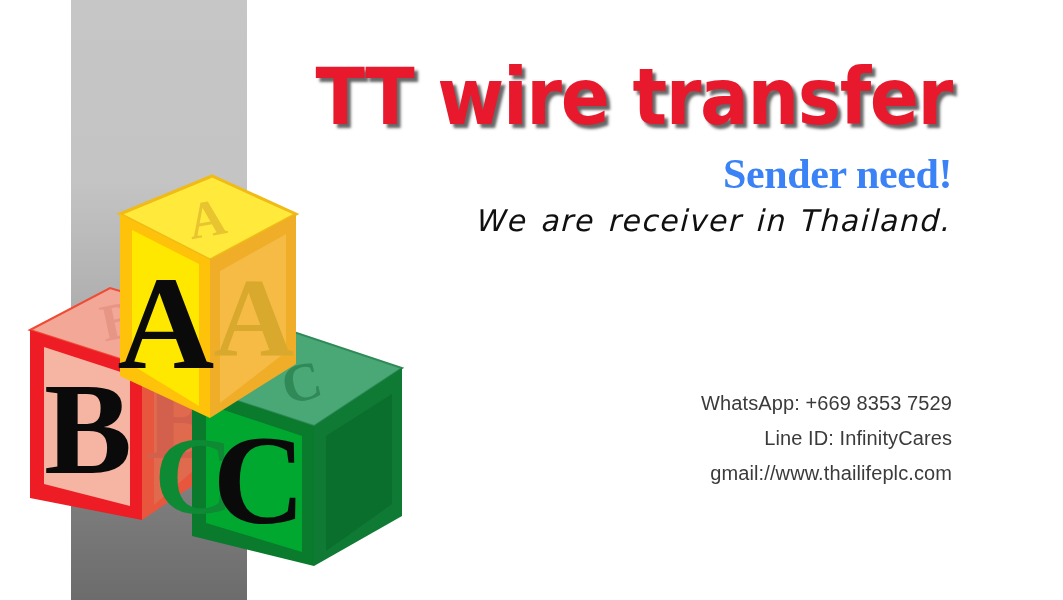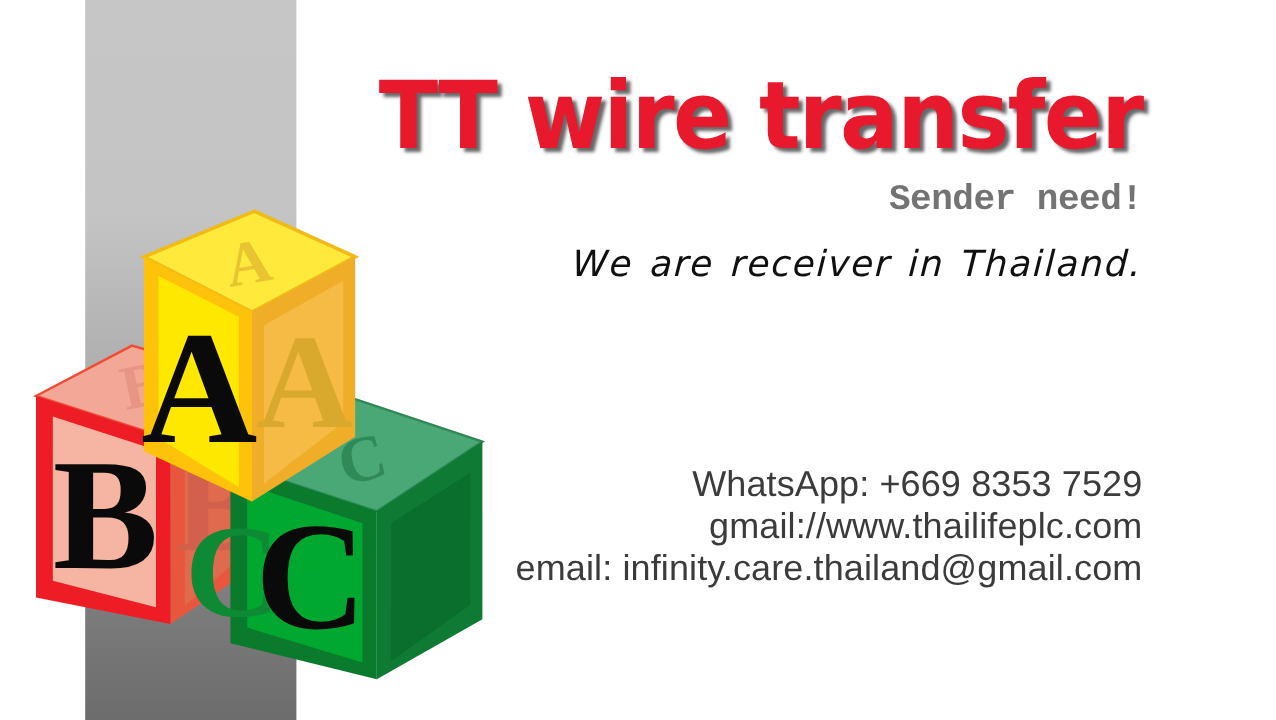--- a/index.html
+++ b/index.html
@@ -67,26 +67,26 @@
     white-space: nowrap;
   }
 
   
   #subhead {
     position: absolute;
     left: 0;
     top: 150px;
     width: 952px;
     text-align: right;
-    font-family: Liberation Mono, monospace;
+    font-family: Liberation Serif, serif;
     font-weight: 700;
-    font-size: 30px;
+    font-size: 42px;
     line-height: 1.15;
     letter-spacing: -0.4px;
-    color: #737373;
+    color: #3b82f6;
     white-space: nowrap;
   }
 
   
   #scriptline {
     position: absolute;
     left: 0;
     top: 203px;
     width: 952px;
     text-align: right;
@@ -106,21 +106,21 @@
   #contact {
     position: absolute;
     left: 0;
     top: 386px;
     width: 952px;
     text-align: right;
   }
   .contact-line {
     font-family: "Liberation Sans", sans-serif;
     font-weight: 400;
-    font-size: 30px;
+    font-size: 20px;
     line-height: 35px;
     color: #3b3b3b;
     white-space: nowrap;
     letter-spacing: 0.1px;
   }
 </style>
 </head>
 <body>
 
 <div id="canvas">
@@ -189,17 +189,17 @@
 
     </svg>
   </div>
 
   <div id="headline">TT wire transfer</div>
   <div id="subhead">Sender need!</div>
   <div id="scriptline">We are receiver in Thailand.</div>
 
   <div id="contact">
     <div class="contact-line">WhatsApp: +669 8353 7529</div>
+    <div class="contact-line">Line ID: InfinityCares</div>
     <div class="contact-line">gmail://www.thailifeplc.com</div>
-    <div class="contact-line">email: infinity.care.thailand@gmail.com</div>
   </div>
 
 </div>
 
 </body></html>

